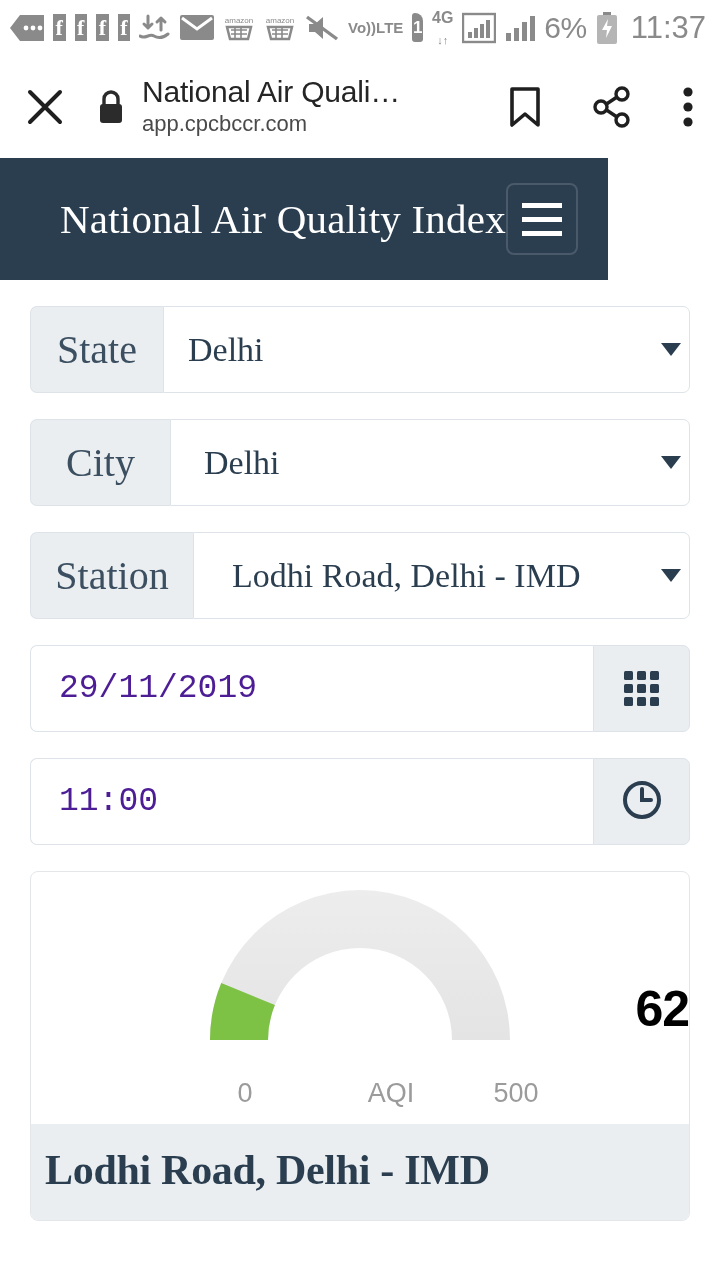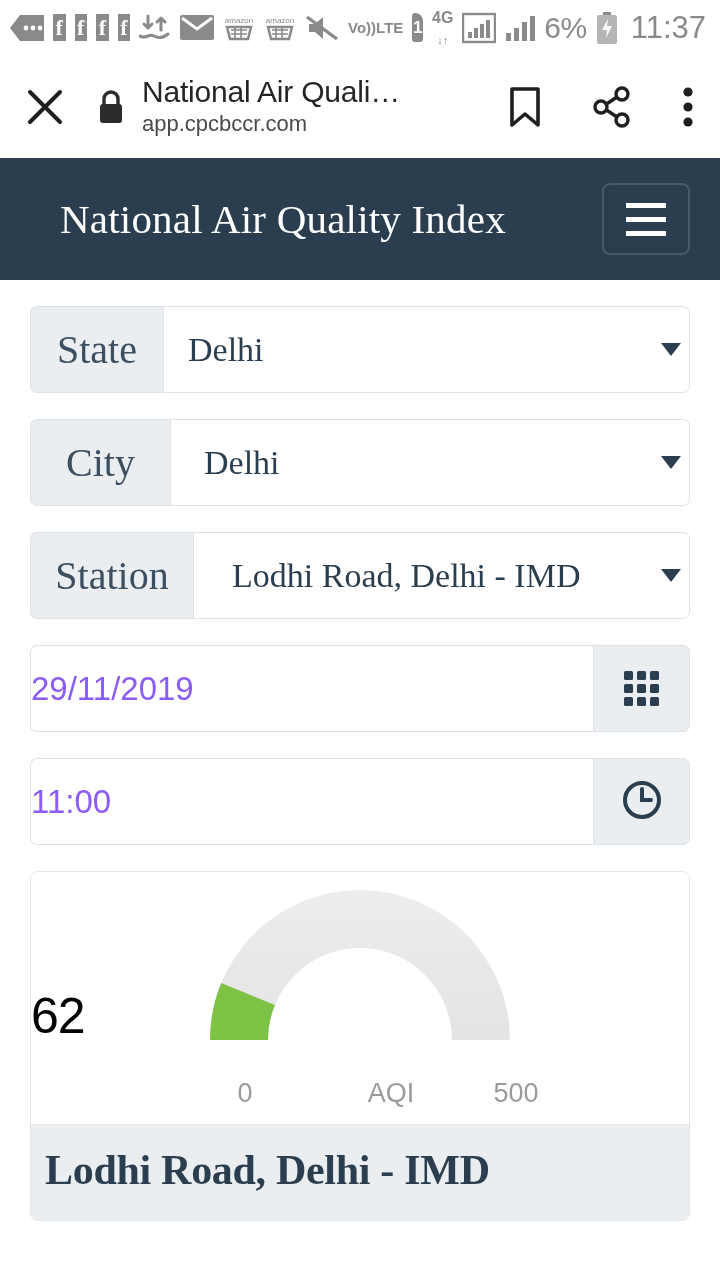--- a/index.html
+++ b/index.html
@@ -55,21 +55,21 @@
   .addr-title {
     font-size: 30px; color: #252525; line-height: 1.18;
     white-space: nowrap; letter-spacing: -0.2px;
   }
   .addr-url { font-size: 22px; color: #4a4a4a; line-height: 1.3; margin-top: 1px; }
   .chrome-right { margin-left: auto; display: flex; align-items: center; gap: 50px; padding-right: 4px; }
   .chrome-ico { display: flex; align-items: center; justify-content: center; }
 
   
   .appbar {
-    height: 122px; width: 720px; background: #2b3e50;
+    height: 122px; width: 608px; background: #2b3e50;
     display: flex; align-items: center; padding: 0 30px 0 60px;
   }
   .appbar-title {
     color: #ffffff; font-family: "Liberation Serif", serif;
     font-size: 41px; letter-spacing: 0.2px; white-space: nowrap;
   }
   .hamburger {
     margin-left: auto;
     width: 88px; height: 72px;
     border: 2px solid #4a5a6a; border-radius: 8px;
@@ -124,22 +124,23 @@
 
   
   .picker-row { display: flex; height: 87px; margin-bottom: 26px; }
   .picker-input {
     flex: 1;
     background: #ffffff;
     border: 1px solid #dde3e8;
     border-right: none;
     border-radius: 7px 0 0 7px;
     display: flex; align-items: center;
-    color: #8b5cf6;
-    font-family: Liberation Sans, sans-serif;
+    padding-left: 28px;
+    color: #4c1d95;
+    font-family: Liberation Mono, monospace;
     font-size: 33px;
   }
   .picker-btn {
     width: 97px;
     background: #eaeef1;
     border: 1px solid #dde3e8;
     border-radius: 0 7px 7px 0;
     display: flex; align-items: center; justify-content: center;
   }
   .grid-ico { display: grid; grid-template-columns: repeat(3, 9px); gap: 4px; }
@@ -157,23 +158,23 @@
     text-align: center;
     font-size: 33px; font-weight: bold;
     color: #111111;
     padding: 27px 0 0 0;
     letter-spacing: -0.2px;
   }
   .gauge-wrap { position: relative; height: 212px; }
   .gauge-wrap svg { display: block; margin: 0 auto; }
   .gauge-value {
     position: absolute;
-    left: 0; right: 0; top: 115px;
-    text-align: left;
-    font-size: 50px; font-weight: normal; color: #000000;
+    left: 0; right: 0; top: 108px;
+    text-align: right;
+    font-size: 50px; font-weight: bold; color: #000000;
     letter-spacing: -1px;
   }
   .gauge-labels {
     position: relative;
     height: 46px;
     margin-top: -6px;
   }
   .gauge-labels span {
     position: absolute;
     color: #9b9b9b;

